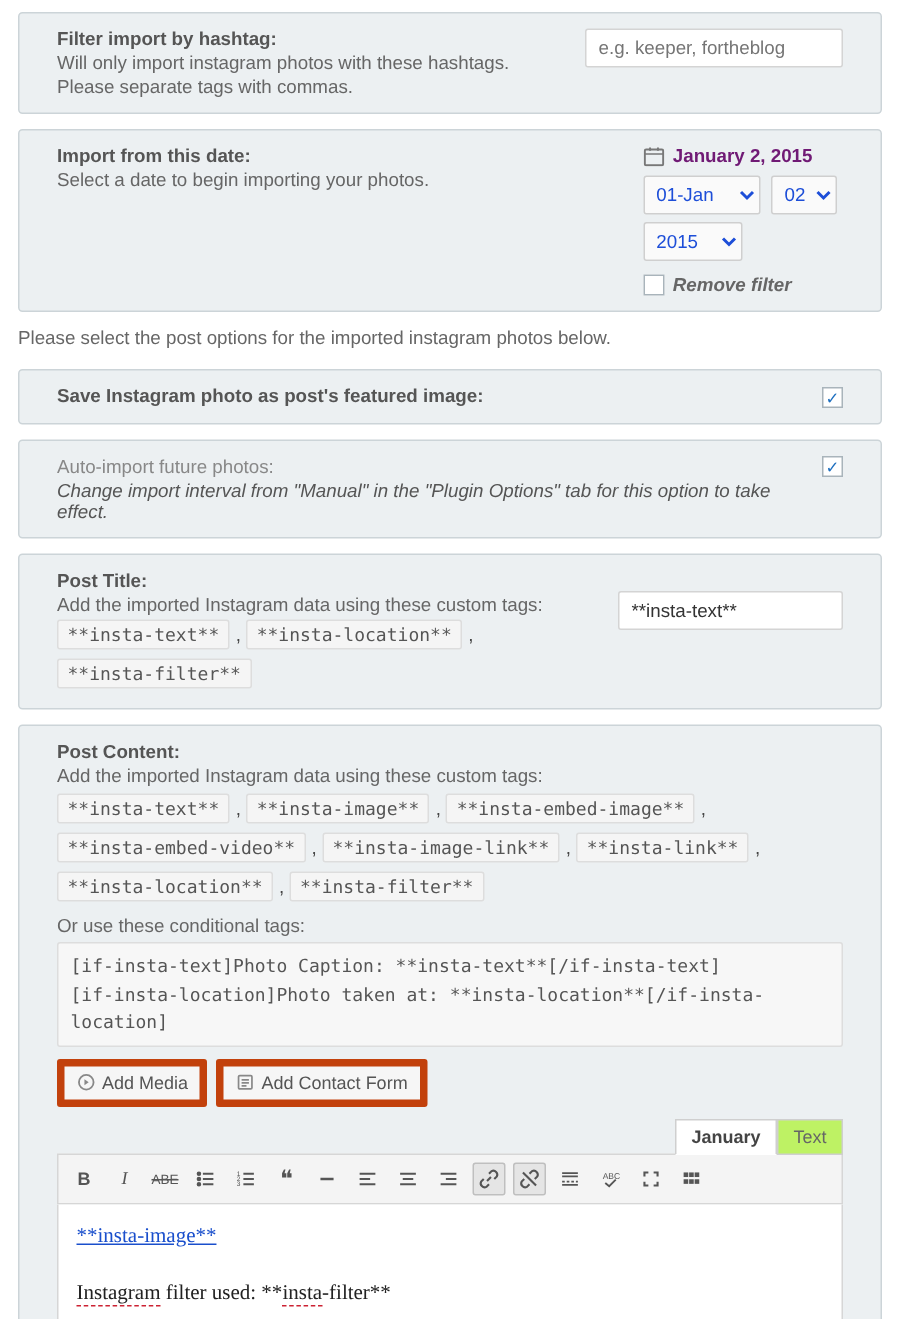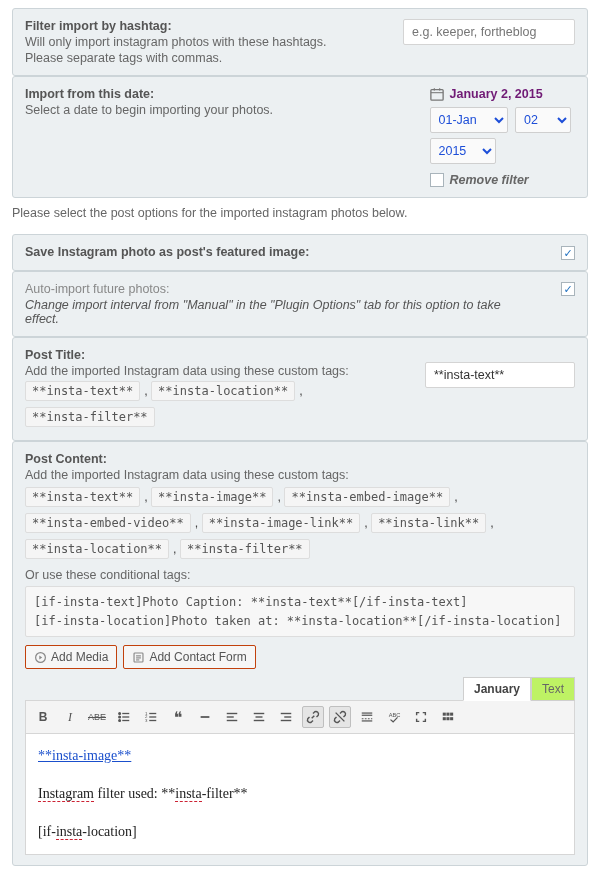--- a/index.html
+++ b/index.html
@@ -10,21 +10,22 @@
     font-size: 12.5px;
     color: #444;
     background: #fff;
     width: 600px;
   }
   .page { padding: 8px 12px 20px 12px; }
   .box {
     background: #ecf0f2;
     border: 1px solid #ccd4d8;
     border-radius: 3px;
-    padding: 10px 12px;
+    margin-bottom: 10px;
+    padding: 10px 25px;
     display: flex;
     align-items: flex-start;
     gap: 25px;
   }
   .box.block { display:block; }
   .box .left { flex: 1 1 auto; min-width:0; }
   .box .right { flex: 0 0 auto; display:flex; align-items:flex-start; }
   .label-title { font-weight: 700; color:#555; }
   .hint { color:#666; margin-top:2px; }
   .hint em { font-style: italic; color:#555;}
@@ -53,23 +54,23 @@
     font-family: Consolas, Menlo, monospace; font-size:12px; color:#555;
     padding:2px 6px; margin:3px 4px 3px 0;
   }
   .cond-box {
     border:1px solid #ddd; background:#f7f7f7; border-radius:2px;
     padding:6px 8px; font-family:Consolas, Menlo, monospace; font-size:12px;
     color:#555; margin-top:4px; line-height:1.55;
   }
   .editor-btns { display:flex; gap:6px; align-items:center; margin-top:8px; }
   .small-btn {
-    background:#f6f6f6; border:1px solid #c2410c; border-radius:2px;
+    background:#f6f6f6; border:5px solid #c2410c; border-radius:2px;
     padding:4px 8px; font-size:12px; color:#555; cursor:pointer;
-    display:inline-flex; align-items:flex-end; gap:4px;
+    display:inline-flex; align-items:flex-start; gap:4px;
   }
   .btn-icon { width:13px; height:13px; color:#888; }
   .editor-wrap { margin-top:8px; }
   .editor-tabs { display:flex; justify-content:flex-end; gap:0; margin-bottom:-1px; }
   .ed-tab {
     border:1px solid #cfcfcf; padding:4px 10px; font-size:12px; color:#666;
     cursor:pointer; background:#bef264;
   }
   .ed-tab.active { background:#fff; border-bottom-color:#fff; color:#444; font-weight:600; }
   .toolbar {
@@ -117,21 +118,21 @@
         <svg class="cal-icon" viewBox="0 0 16 16" fill="currentColor">
             <rect x="1" y="3" width="14" height="12" rx="1" fill="none" stroke="currentColor" stroke-width="1.5"></rect>
             <line x1="1" y1="6.5" x2="15" y2="6.5" stroke="currentColor" stroke-width="1.2"></line>
             <line x1="5" y1="1.5" x2="5" y2="4" stroke="currentColor" stroke-width="1.5"></line>
             <line x1="11" y1="1.5" x2="11" y2="4" stroke="currentColor" stroke-width="1.5"></line>
           </svg>
         <span>January 2, 2015</span>
       </div>
       <div style="margin-bottom:5px;">
         <select class="sel" style="width:78px"><option>01-Jan</option></select>
-        <select class="sel" style="width:56px"><option>02</option></select>
+        <select class="sel" style="width:44px"><option>02</option></select>
       </div>
       <div style="margin-bottom:7px;">
         <select class="sel" style="width:66px"><option>2015</option></select>
       </div>
       <div style="display:flex; align-items:flex-end; gap:6px;font-weight:bold;">
         <span class="cb"></span>
         <span class="hint" style="font-style:italic;">Remove filter</span>
       </div>
     </div>
   </div>

